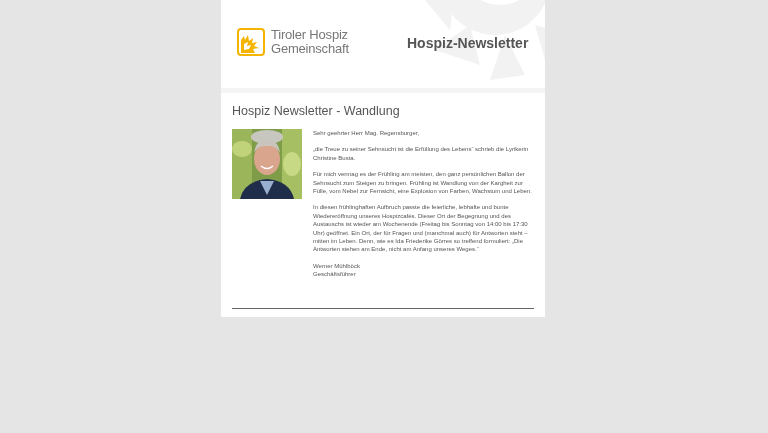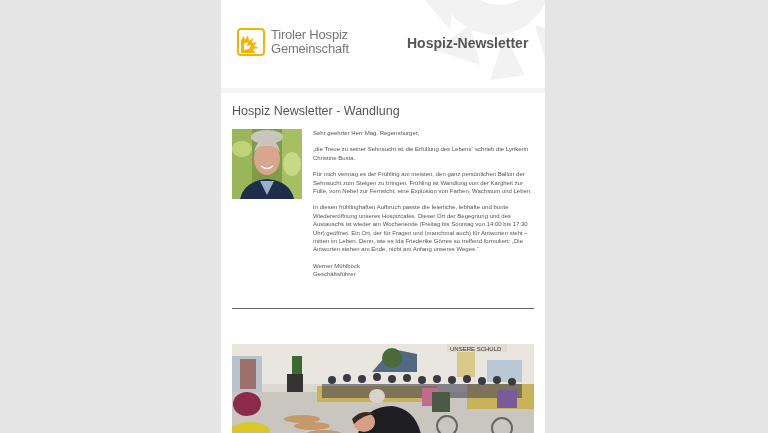--- a/index.html
+++ b/index.html
@@ -2,21 +2,21 @@
 <html><head>
 <meta charset="utf-8">
 <style>
   html, body { margin:0; padding:0; }
   body {
     width:768px; height:433px; overflow:hidden;
     background:#e5e5e5;
     font-family:"Liberation Sans", sans-serif;
   }
   .email {
-    position:absolute; left:221px; top:0; width:324px; height:433px;
+    position:absolute; left:221px; top:0; width:324px; height:317px;
     background:#f4f4f4;
     overflow:hidden;
   }
   .header {
     position:relative; height:88px; background:#fff; overflow:hidden;
   }
   .sun-bg {
     position:absolute; right:-30px; top:-60px; width:180px; height:150px;
   }
   .logo {

